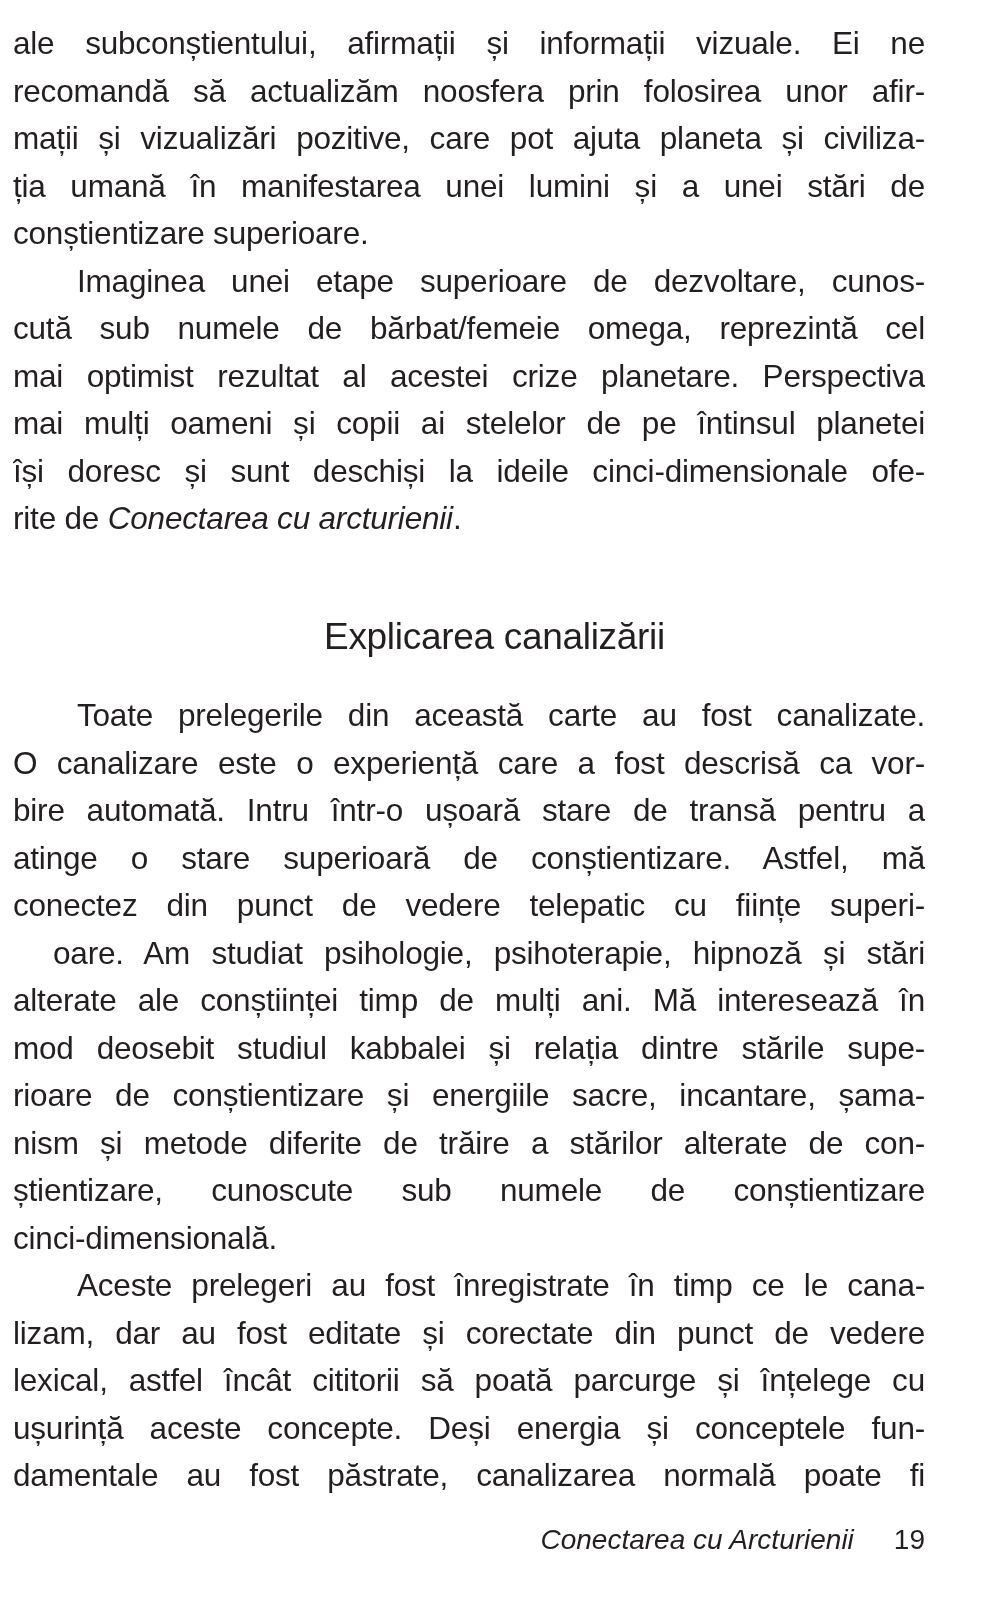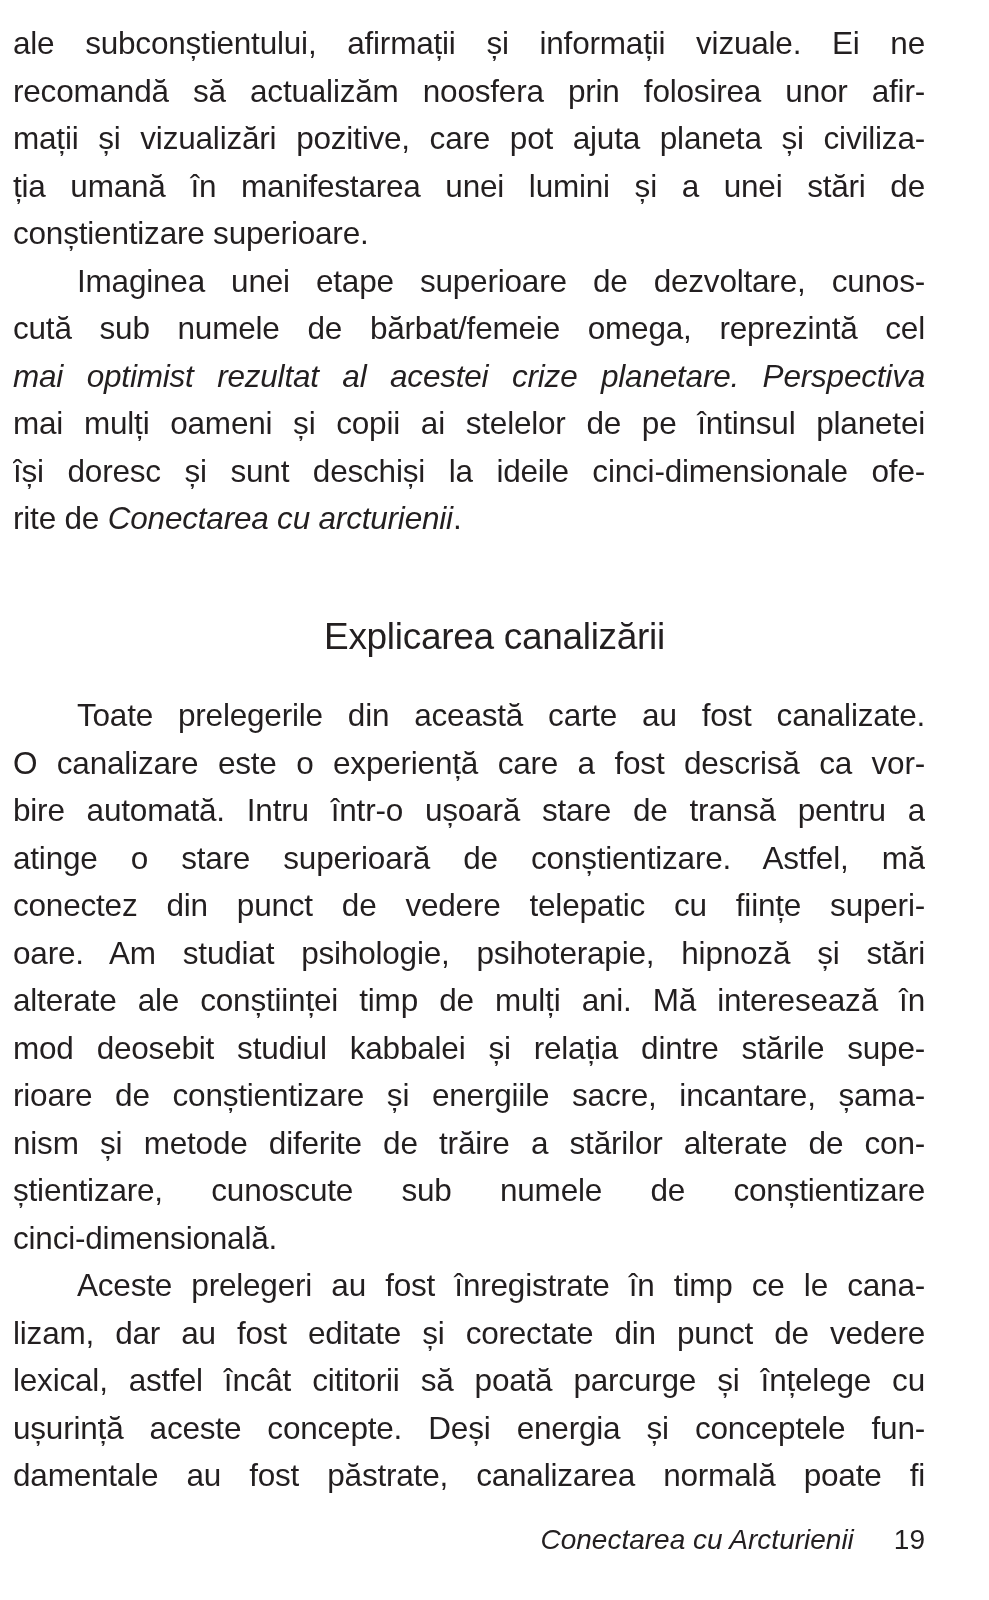--- a/index.html
+++ b/index.html
@@ -23,35 +23,35 @@
 <body>
 
 <div class="block" id="blk1">
   <div class="line" style="white-space: normal; height: 47.5px; overflow: hidden;">ale subconștientului, afirmații și informații vizuale. Ei ne</div>
   <div class="line" style="white-space: normal; height: 47.5px; overflow: hidden;">recomandă să actualizăm noosfera prin folosirea unor afir-</div>
   <div class="line" style="white-space: normal; height: 47.5px; overflow: hidden;">mații și vizualizări pozitive, care pot ajuta planeta și civiliza-</div>
   <div class="line" style="white-space: normal; height: 47.5px; overflow: hidden;">ția umană în manifestarea unei lumini și a unei stări de</div>
   <div class="line last" style="white-space: normal; height: 47.5px; overflow: hidden;">conștientizare superioare.</div>
   <div class="line indent" style="white-space: normal; height: 47.5px; overflow: hidden;">Imaginea unei etape superioare de dezvoltare, cunos-</div>
   <div class="line" style="white-space: normal; height: 47.5px; overflow: hidden;">cută sub numele de bărbat/femeie omega, reprezintă cel</div>
-  <div class="line" style="white-space: normal; height: 47.5px; overflow: hidden; font-style: italic;">mai optimist rezultat al acestei crize planetare. Perspectiva</div>
+  <div class="line" style="white-space: normal; height: 47.5px; overflow: hidden;">mai optimist rezultat al acestei crize planetare. Perspectiva</div>
   <div class="line" style="white-space: normal; height: 47.5px; overflow: hidden;">mai mulți oameni și copii ai stelelor de pe întinsul planetei</div>
   <div class="line" style="white-space: normal; height: 47.5px; overflow: hidden;">își doresc și sunt deschiși la ideile cinci-dimensionale ofe-</div>
   <div class="line last" style="white-space: normal; height: 47.5px; overflow: hidden;"><span>rite de </span><em>Conectarea cu arcturienii</em><span>.</span></div>
 </div>
 
 <div class="heading">Explicarea canalizării</div>
 
 <div class="block" id="blk2">
   <div class="line indent" style="white-space: normal; height: 47.5px; overflow: hidden;">Toate prelegerile din această carte au fost canalizate.</div>
   <div class="line" style="white-space: normal; height: 47.5px; overflow: hidden;">O canalizare este o experiență care a fost descrisă ca vor-</div>
   <div class="line" style="white-space: normal; height: 47.5px; overflow: hidden;">bire automată. Intru într-o ușoară stare de transă pentru a</div>
   <div class="line" style="white-space: normal; height: 47.5px; overflow: hidden;">atinge o stare superioară de conștientizare. Astfel, mă</div>
   <div class="line" style="white-space: normal; height: 47.5px; overflow: hidden;">conectez din punct de vedere telepatic cu ființe superi-</div>
-  <div class="line" style="white-space: normal; height: 47.5px; overflow: hidden;">oare. Am studiat psihologie, psihoterapie, hipnoză și stări</div>
+  <div class="line" style="white-space: normal; height: 47.5px; overflow: hidden; margin-left: 40px;">oare. Am studiat psihologie, psihoterapie, hipnoză și stări</div>
   <div class="line" style="white-space: normal; height: 47.5px; overflow: hidden;">alterate ale conștiinței timp de mulți ani. Mă interesează în</div>
   <div class="line" style="white-space: normal; height: 47.5px; overflow: hidden;">mod deosebit studiul kabbalei și relația dintre stările supe-</div>
   <div class="line" style="white-space: normal; height: 47.5px; overflow: hidden;">rioare de conștientizare și energiile sacre, incantare, șama-</div>
   <div class="line" style="white-space: normal; height: 47.5px; overflow: hidden;">nism și metode diferite de trăire a stărilor alterate de con-</div>
   <div class="line" style="white-space: normal; height: 47.5px; overflow: hidden;">știentizare, cunoscute sub numele de conștientizare</div>
   <div class="line last" style="white-space: normal; height: 47.5px; overflow: hidden;">cinci-dimensională.</div>
   <div class="line indent" style="white-space: normal; height: 47.5px; overflow: hidden;">Aceste prelegeri au fost înregistrate în timp ce le cana-</div>
   <div class="line" style="white-space: normal; height: 47.5px; overflow: hidden;">lizam, dar au fost editate și corectate din punct de vedere</div>
   <div class="line" style="white-space: normal; height: 47.5px; overflow: hidden;">lexical, astfel încât cititorii să poată parcurge și înțelege cu</div>
   <div class="line" style="white-space: normal; height: 47.5px; overflow: hidden;">ușurință aceste concepte. Deși energia și conceptele fun-</div>

